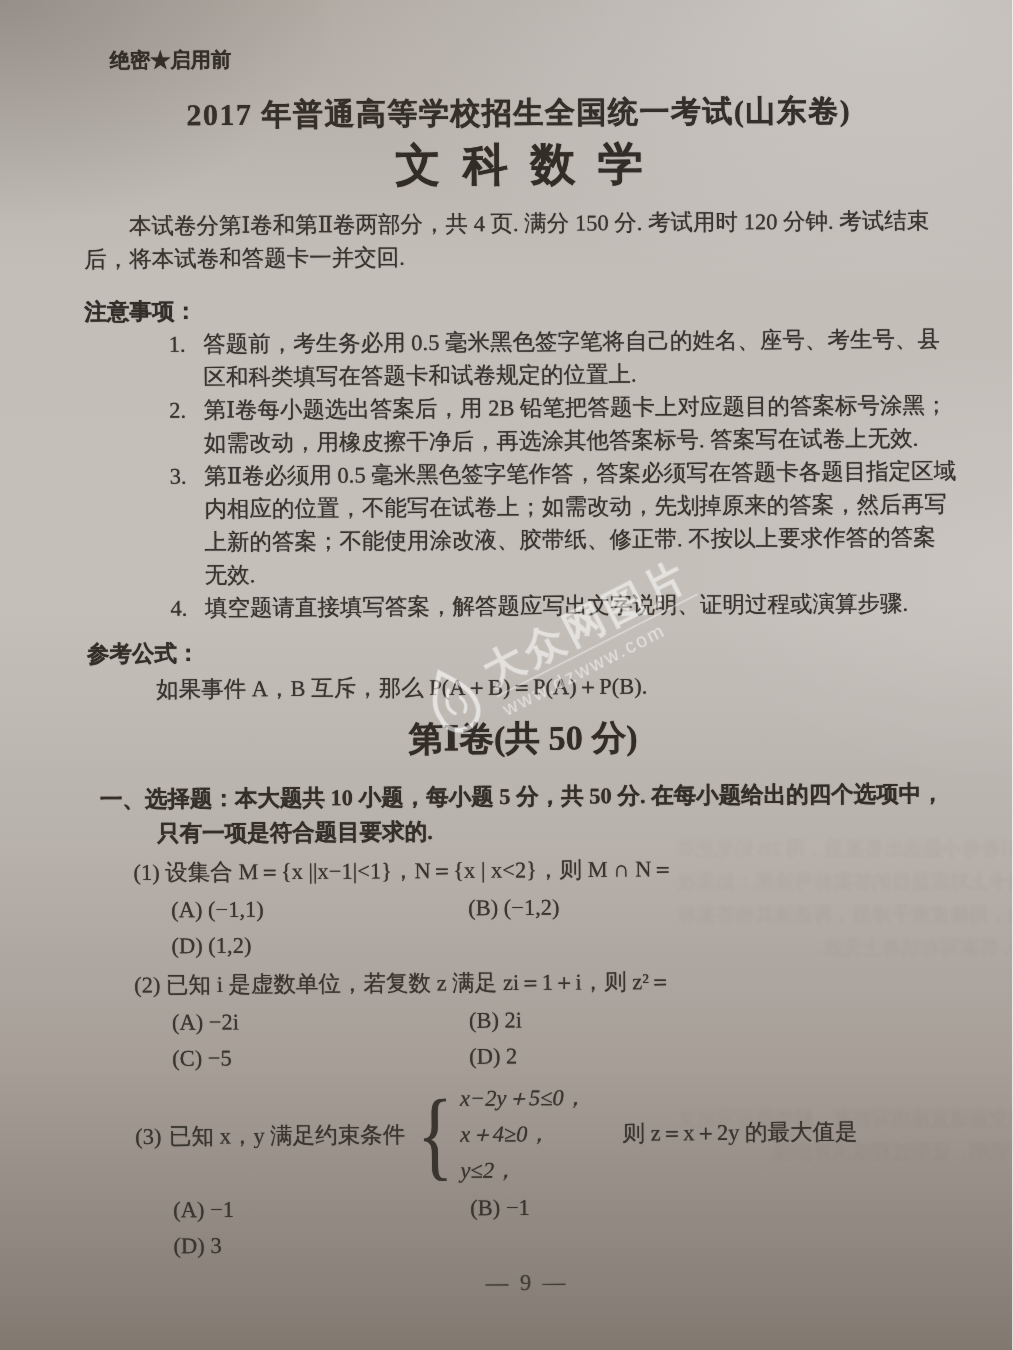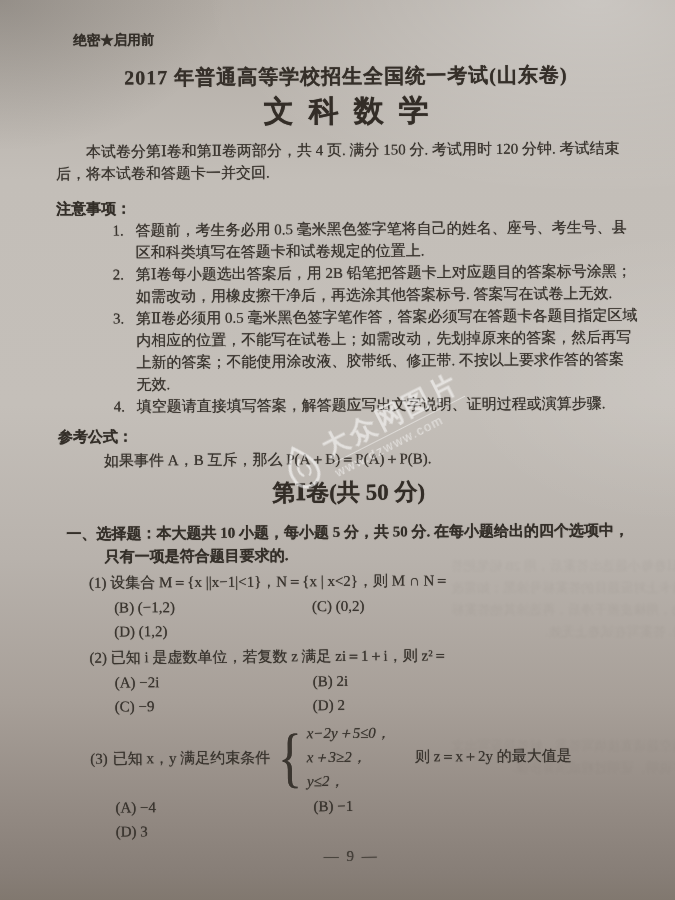--- a/index.html
+++ b/index.html
@@ -135,51 +135,51 @@
 
     <div class="choice-heading">一、选择题：本大题共 10 小题，每小题 5 分，共 50 分. 在每小题给出的四个选项中，只有一项是符合题目要求的.</div>
 
     <div class="question">
       <div class="q-stem">
         <span>(1)</span>
         <span>设集合 M＝{x ||x−1|&lt;1}，N＝{x | x&lt;2}，则 M ∩ N＝</span>
       </div>
     </div>
     <div class="options">
+      <span>(A) (−1,1)</span>
       <span>(B) (−1,2)</span>
-      <span>(C) (0,2)</span>
       <span>(D) (1,2)</span>
     </div>
 
     <div class="question">
       <div class="q-stem">
         <span>(2)</span>
         <span>已知 i 是虚数单位，若复数 z 满足 zi＝1＋i，则 z²＝</span>
       </div>
     </div>
     <div class="options">
       <span>(A) −2i</span>
       <span>(B) 2i</span>
-      <span>(C) −9</span>
+      <span>(C) −5</span>
       <span>(D) 2</span>
     </div>
 
     <div class="q3-line">
       <span class="q3-prefix">(3)</span>
       <span class="q3-prefix" style="margin-left:5px;">已知 x，y 满足约束条件</span>
       <span class="brace">{</span>
       <span class="constraints">
         <span style="display:block">x−2y＋5≤0，</span>
-        <span style="display:block">x＋3≥2，</span>
+        <span style="display:block">x＋4≥0，</span>
         <span style="display:block">y≤2，</span>
       </span>
       <span class="q3-suffix">则 z＝x＋2y 的最大值是</span>
     </div>
     <div class="options">
-      <span>(A) −4</span>
+      <span>(A) −1</span>
       <span>(B) −1</span>
       <span>(D) 3</span>
     </div>
 
     <div class="page-number">— 9 —</div>
   </div>
 
   <div class="bleed bleed-1">第Ⅰ卷每小题选出答案后，用 2B 铅笔把答题卡上对应题目的答案标号涂黑；如需改动，用橡皮擦干净后，再选涂其他答案标号. 答案写在试卷上无效.</div>
   <div class="bleed bleed-2">填空题请直接填写答案，解答题应写出文字说明、证明过程或演算步骤.</div>
 

